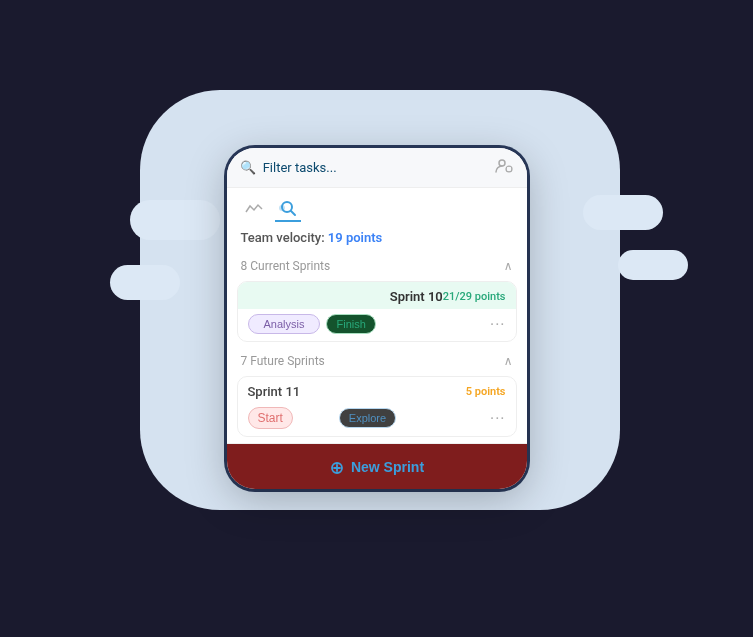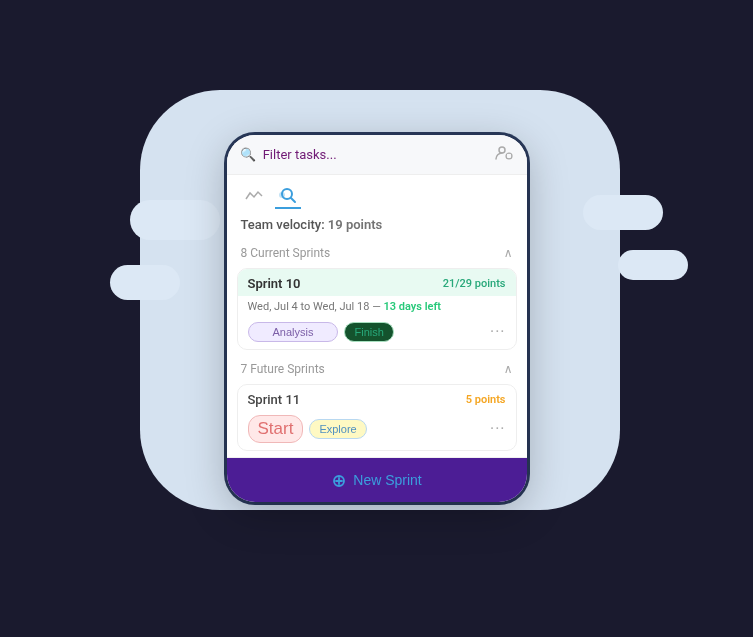--- a/index.html
+++ b/index.html
@@ -98,21 +98,21 @@
       background: #f7f8fa;
       border-bottom: 1px solid #eee;
       gap: 6px;
     }
     .search-icon-wrap {
       color: #aaa;
       font-size: 13px;
     }
     .search-input-fake {
       flex: 1;
-      color: #701a75;
+      color: #0c4a6e;
       font-size: 13px;
     }
     .settings-icon-wrap {
       color: #aaa;
       font-size: 14px;
     }
 
     
     .tabs-row {
       display: flex;
@@ -135,21 +135,21 @@
     }
 
     
     .velocity-row {
       padding: 4px 14px 8px;
       font-size: 13px;
       color: #555;
       font-weight: 500;
     }
     .velocity-points {
-      color: #737373;
+      color: #3b82f6;
       font-weight: 600;
     }
 
     
     .section-header {
       display: flex;
       align-items: center;
       justify-content: space-between;
       padding: 6px 14px;
       font-size: 12px;
@@ -165,21 +165,21 @@
       margin: 2px 10px 6px;
       background: #fff;
       border: 1px solid #eee;
       border-radius: 10px;
       overflow: hidden;
     }
 
     .sprint-header {
       display: flex;
       align-items: center;
-      justify-content: space-between;
+      justify-content: flex-end;
       padding: 7px 10px 5px;
       background: #e8faf2;
     }
     .sprint-name {
       font-size: 13px;
       font-weight: 600;
       color: #333;
     }
     .sprint-points-badge {
       font-size: 11px;
@@ -198,53 +198,54 @@
     }
 
     .sprint-actions {
       display: flex;
       align-items: center;
       padding: 5px 10px 7px;
       gap: 6px;
     }
     .btn-analysis {
       font-size: 11px;
-      padding: 3px 24px;
+      padding: 3px 15px;
       border-radius: 12px;
       border: 1px solid #c8b8e8;
       background: #f0ebff;
       color: #7b5ea7;
       cursor: pointer;
     }
     .btn-finish {
       font-size: 11px;
       padding: 3px 9px;
       border-radius: 12px;
       border: 1px solid #a8e0c0;
       background: #14532d;
       color: #28a87a;
       cursor: pointer;
     }
     .btn-start {
-      font-size: 17px;
+      font-size: 12px;
       padding: 3px 9px;
       border-radius: 12px;
       border: 1px solid #f0b8b8;
       background: #ffe8e8;
       color: #e07070;
       cursor: pointer;
     }
     .btn-explore {
       font-size: 11px;
       padding: 3px 9px;
       border-radius: 12px;
       border: 1px solid #b8d8f0;
-      background: #fef9c3;
+      background: #404040;
       color: #5090c0;
       cursor: pointer;
+      margin-left: 40px;
     }
     .dots-menu {
       margin-left: auto;
       color: #aaa;
       font-size: 16px;
       cursor: pointer;
       letter-spacing: 1px;
     }
 
     
@@ -284,26 +285,26 @@
       margin: 0 0;
     }
 
     
     .new-sprint-btn {
       display: flex;
       align-items: center;
       justify-content: center;
       gap: 6px;
       padding: 13px;
-      background: #4c1d95;
+      background: #7f1d1d;
       border: none;
       cursor: pointer;
       font-size: 14px;
       color: #3b9edd;
-      font-weight: 400;
+      font-weight: 700;
       width: 100%;
     }
     .new-sprint-icon {
       font-size: 15px;
     }
   </style>
 </head>
 <body>
 
 <div class="scene">
@@ -356,25 +357,20 @@
     <div class="section-header">
       <span>8 Current Sprints</span>
       <span class="chevron">∧</span>
     </div>
 
     <div class="sprint-card">
       <div class="sprint-header">
         <span class="sprint-name">Sprint 10</span>
         <span class="sprint-points-badge">21/29 points</span>
       </div>
-      <div class="sprint-dates">
-        <span>Wed, Jul 4 to Wed, Jul 18</span>
-        <span> — </span>
-        <span class="days-left">13 days left</span>
-      </div>
       <div class="sprint-actions">
         <button class="btn-analysis">Analysis</button>
         <button class="btn-finish">Finish</button>
         <span class="dots-menu">···</span>
       </div>
     </div>
 
     <div class="section-header">
       <span>7 Future Sprints</span>
       <span class="chevron">∧</span>

